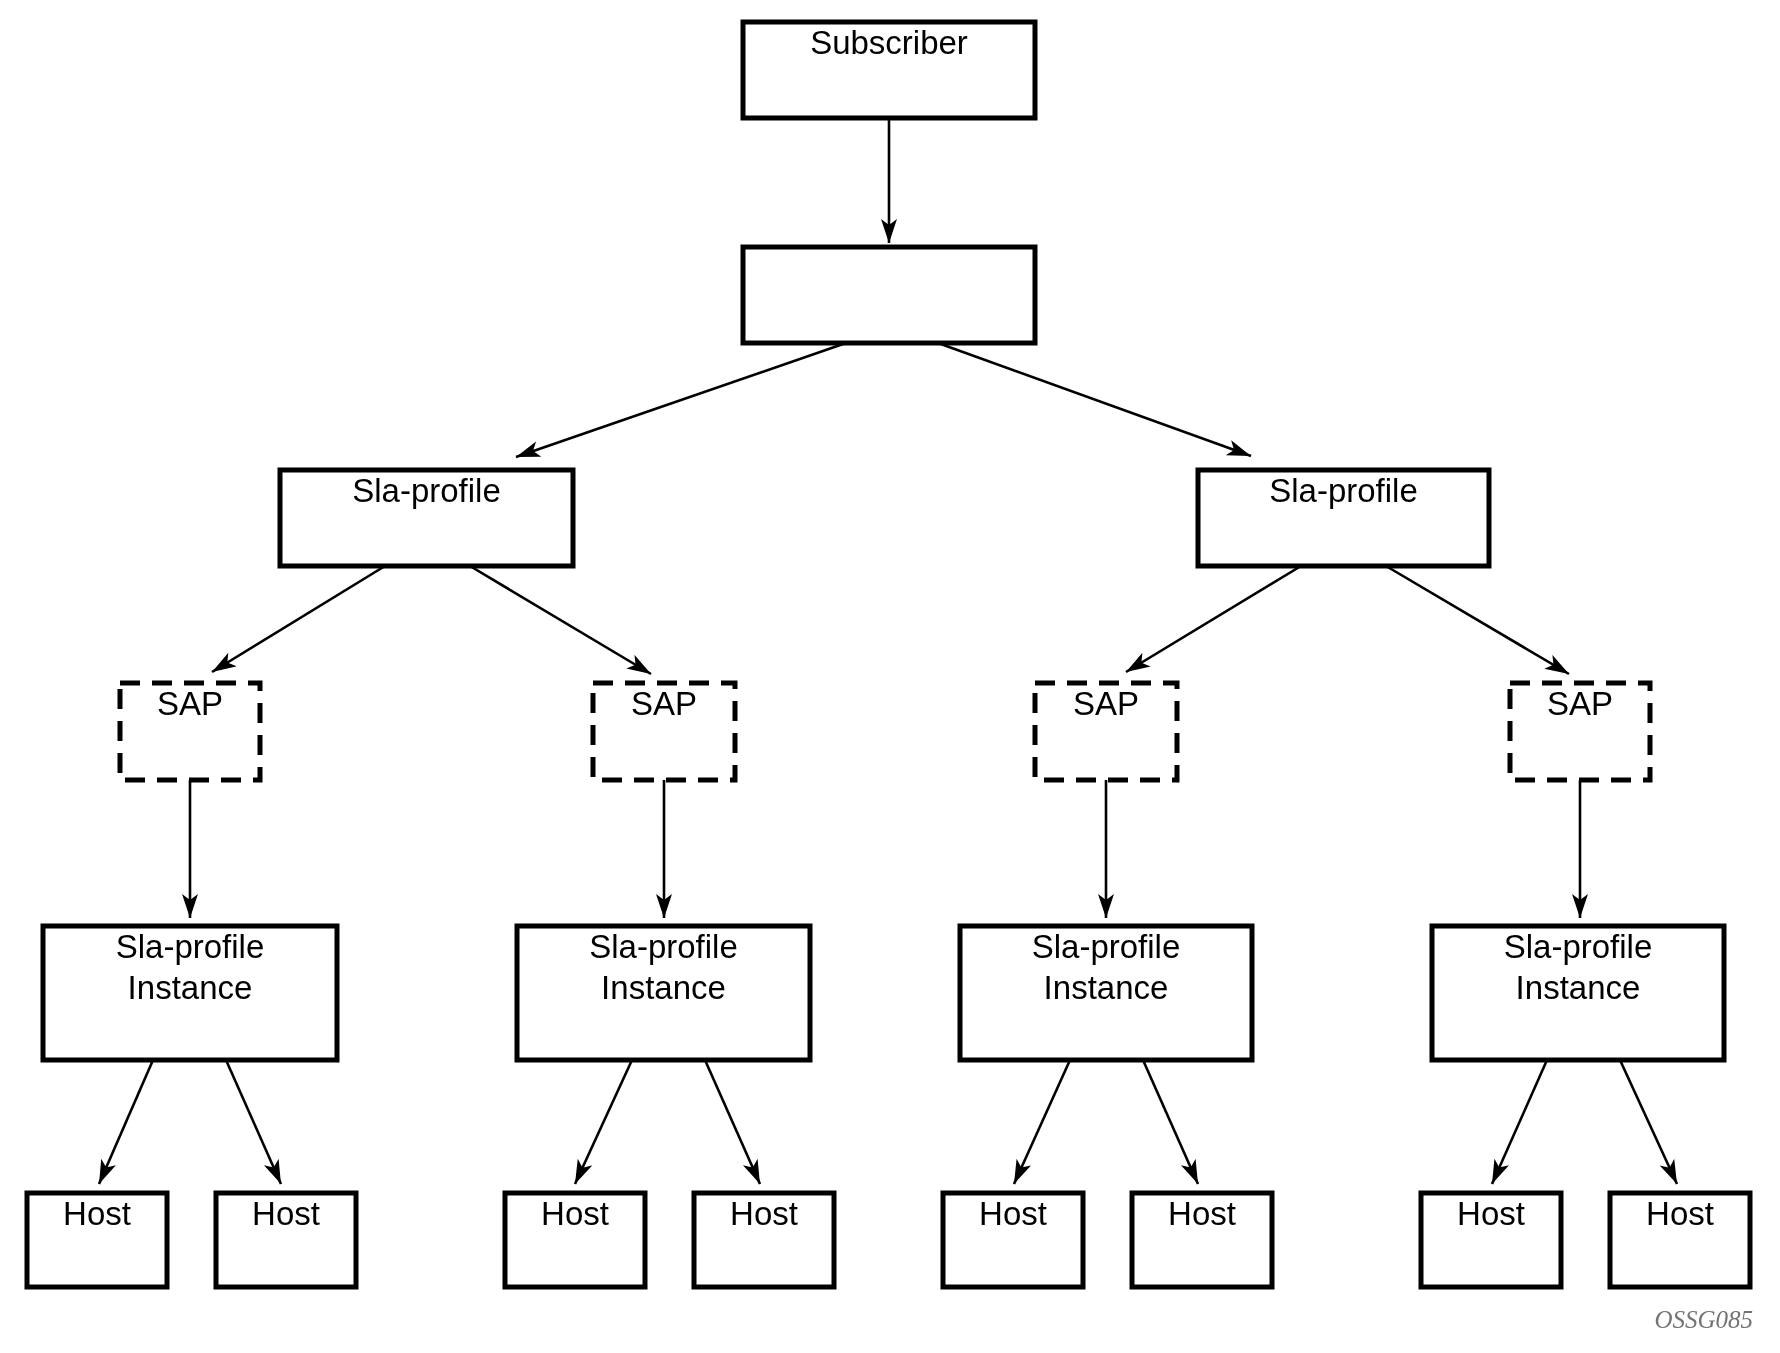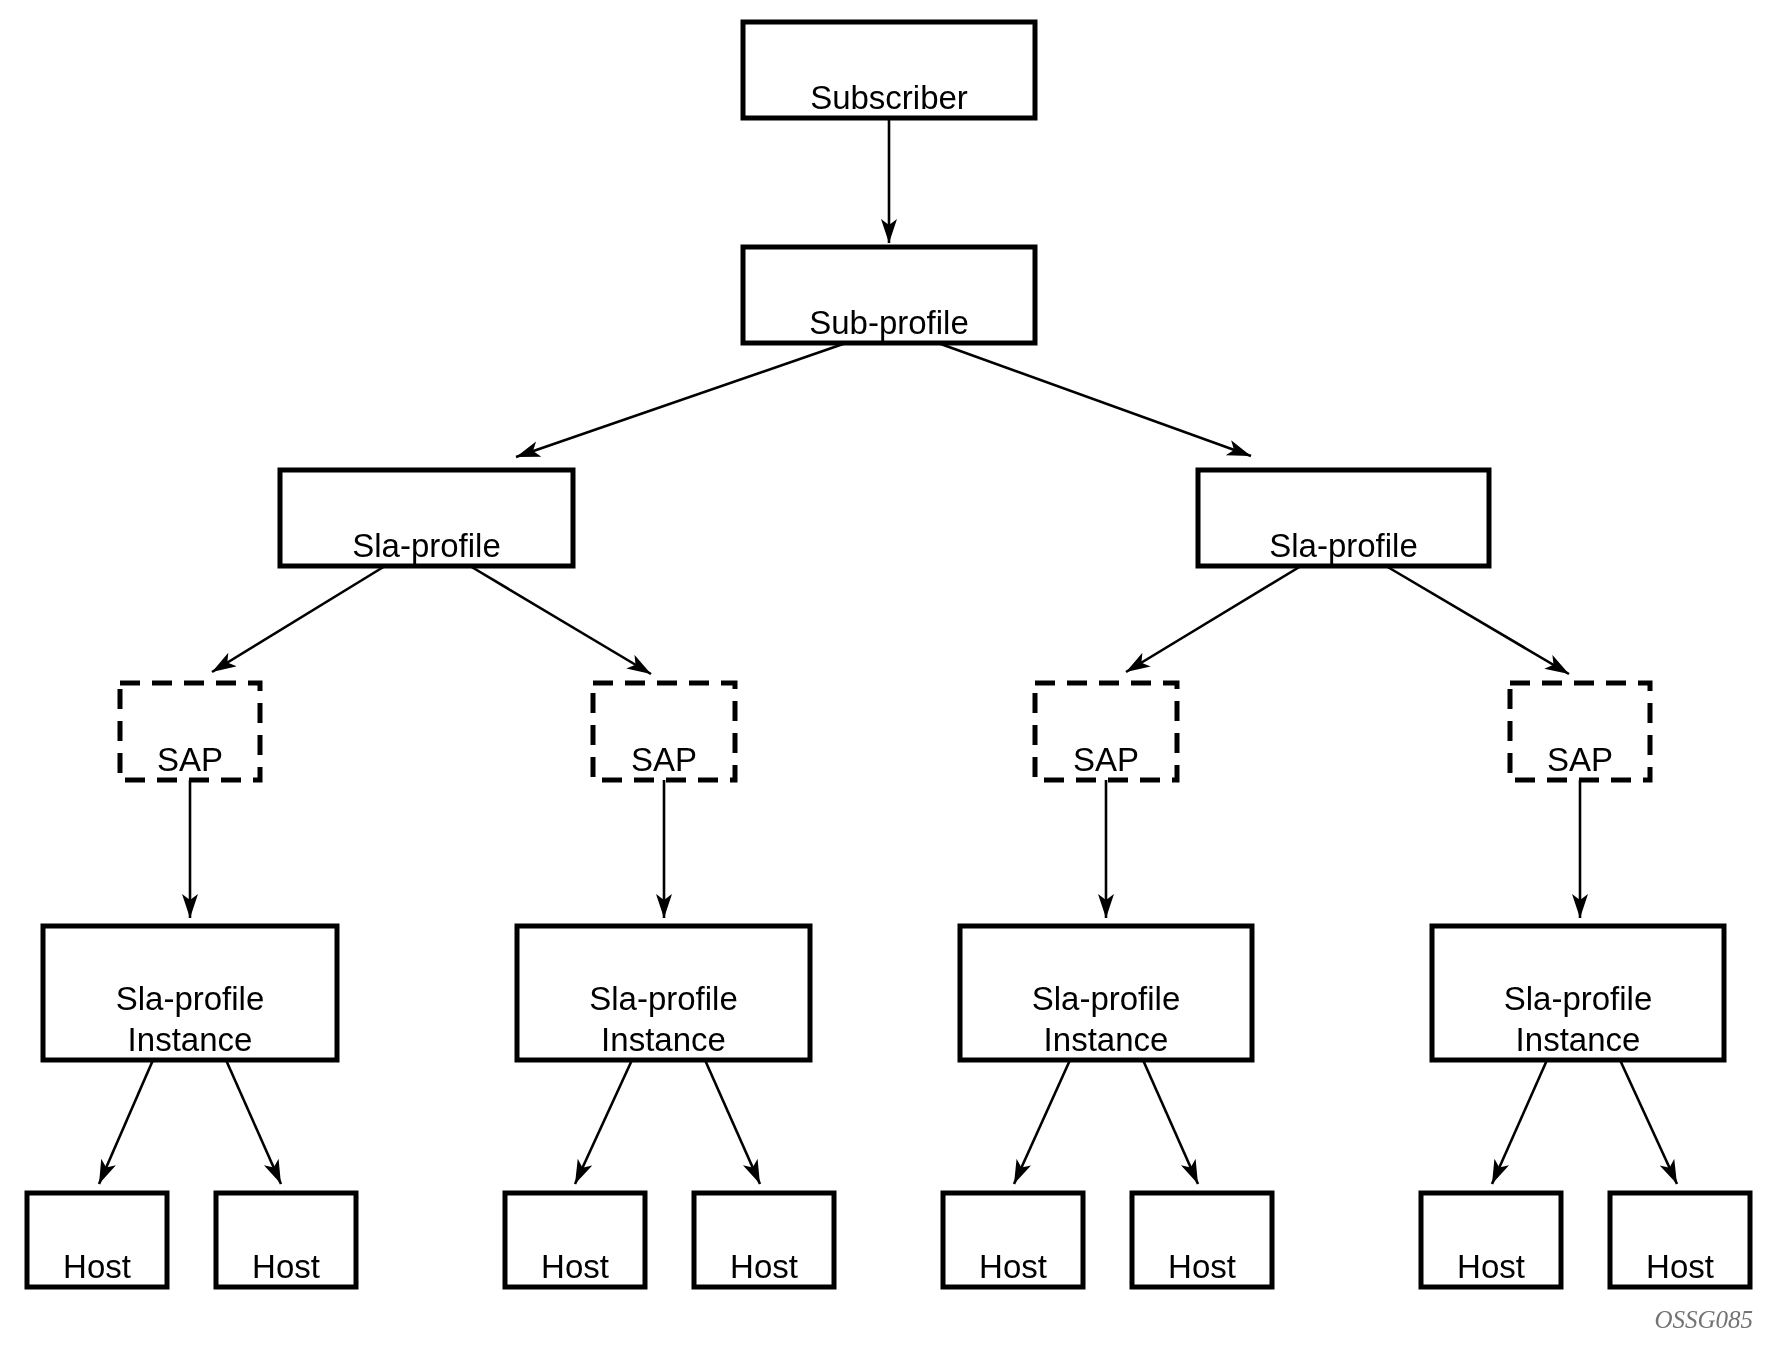--- a/index.html
+++ b/index.html
@@ -12,21 +12,21 @@
     overflow: hidden;
   }
   svg.layer {
     position: absolute;
     left: 0; top: 0;
     width: 1780px; height: 1353px;
   }
   .node {
     position: absolute;
     display: flex;
-    align-items: flex-end;
+    align-items: flex-start;
     justify-content: center;
     text-align: center;
     color: #000000;
     font-size: 33px;
     line-height: 1.25;
     white-space: pre-line;
     box-sizing: border-box;
     pointer-events: none;
   }
   .caption {
@@ -91,21 +91,20 @@
       <rect x="505" y="1193" width="140" height="94"></rect>
       <rect x="694" y="1193" width="140" height="94"></rect>
       <rect x="943" y="1193" width="140" height="94"></rect>
       <rect x="1132" y="1193" width="140" height="94"></rect>
       <rect x="1421" y="1193" width="140" height="94"></rect>
       <rect x="1610" y="1193" width="140" height="94"></rect>
     </g>
   </svg>
 
   <div class="node" style="left:743px;top:22px;width:292px;height:96px;"><span>Subscriber</span></div>
-  <div class="node" style="left:743px;top:247px;width:292px;height:96px;"><span>Sub-profile</span></div>
   <div class="node" style="left:280px;top:470px;width:293px;height:96px;"><span>Sla-profile</span></div>
   <div class="node" style="left:1198px;top:470px;width:291px;height:96px;"><span>Sla-profile</span></div>
   <div class="node" style="left:120px;top:683px;width:140px;height:97px;"><span>SAP</span></div>
   <div class="node" style="left:593px;top:683px;width:142px;height:97px;"><span>SAP</span></div>
   <div class="node" style="left:1035px;top:683px;width:142px;height:97px;"><span>SAP</span></div>
   <div class="node" style="left:1510px;top:683px;width:140px;height:97px;"><span>SAP</span></div>
   <div class="node" style="left:43px;top:926px;width:294px;height:134px;"><span>Sla-profile
 Instance</span></div>
   <div class="node" style="left:517px;top:926px;width:293px;height:134px;"><span>Sla-profile
 Instance</span></div>

